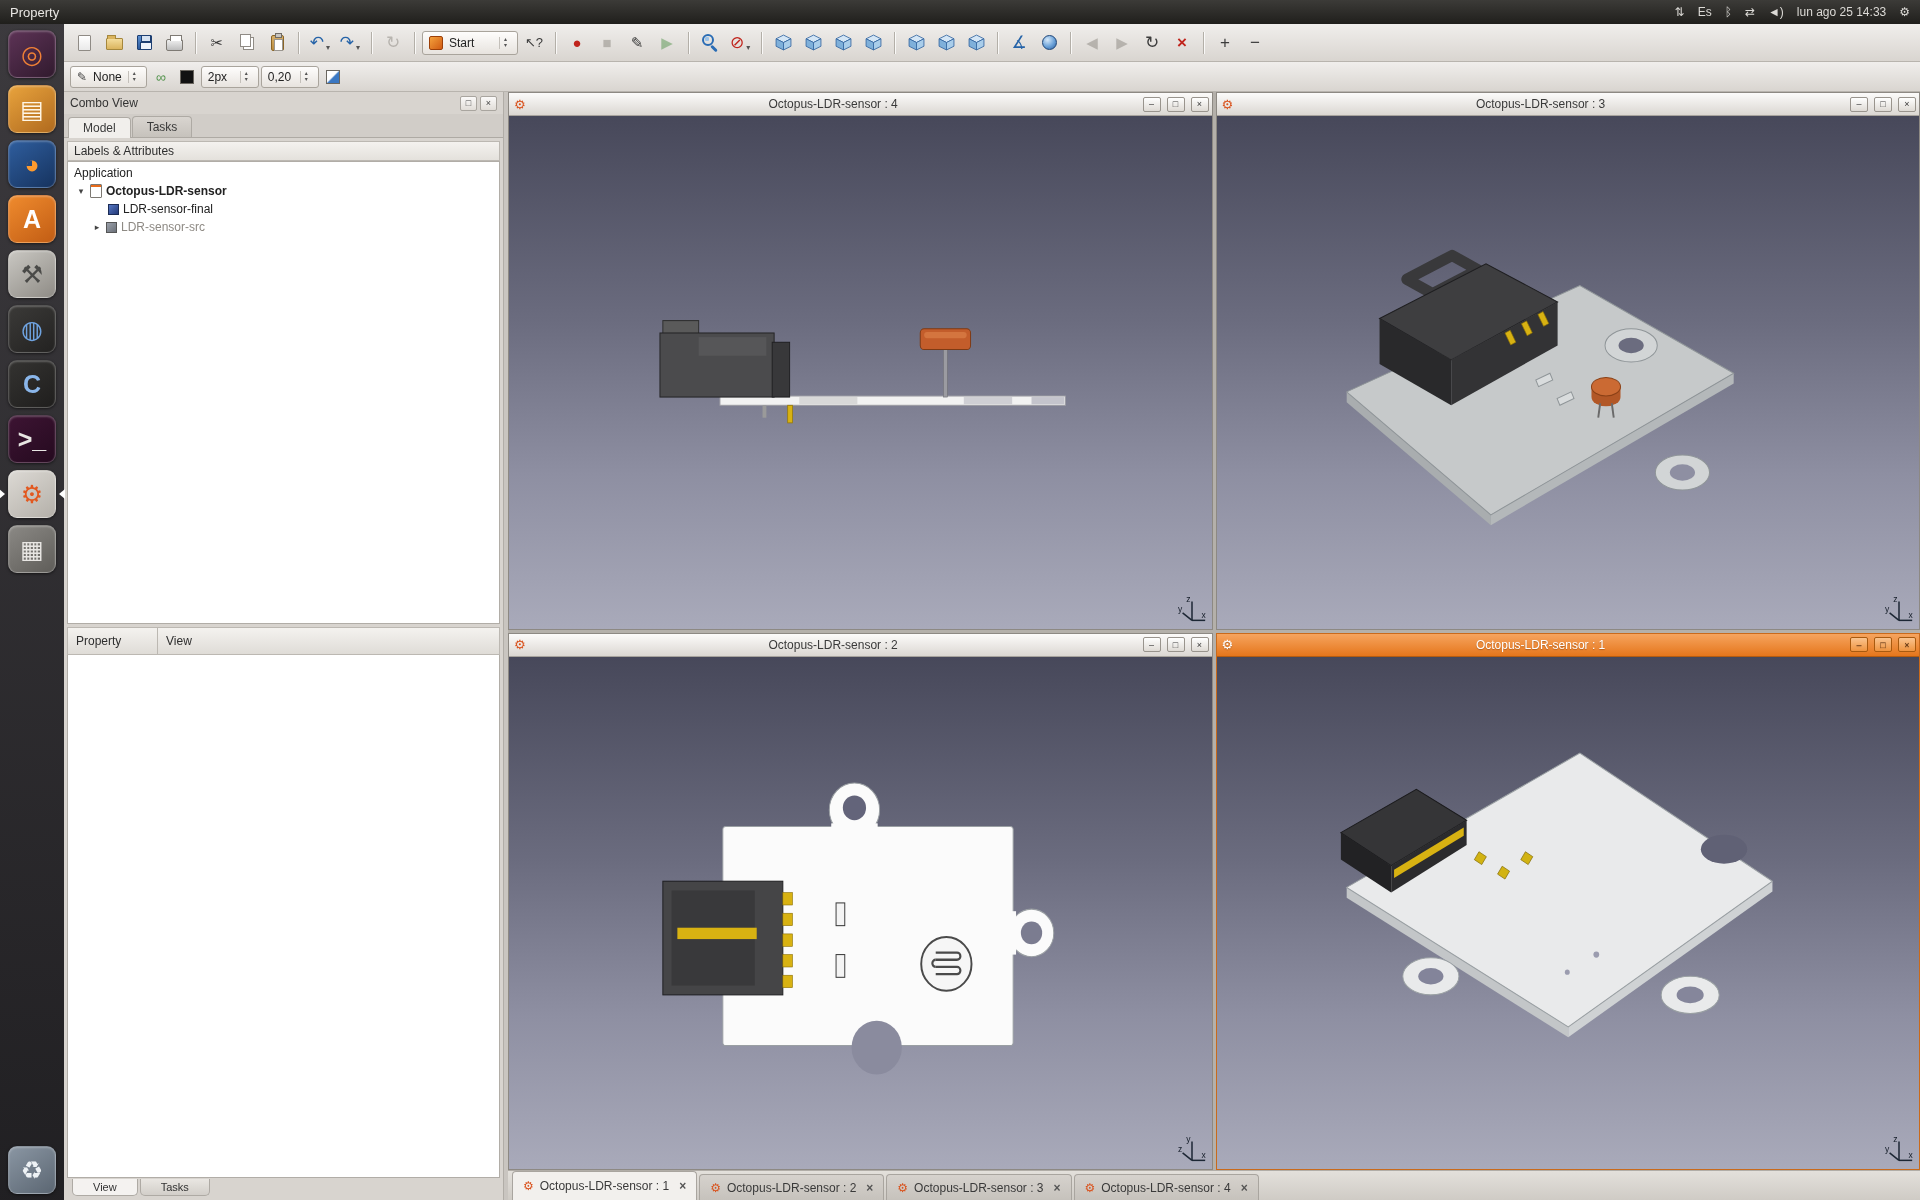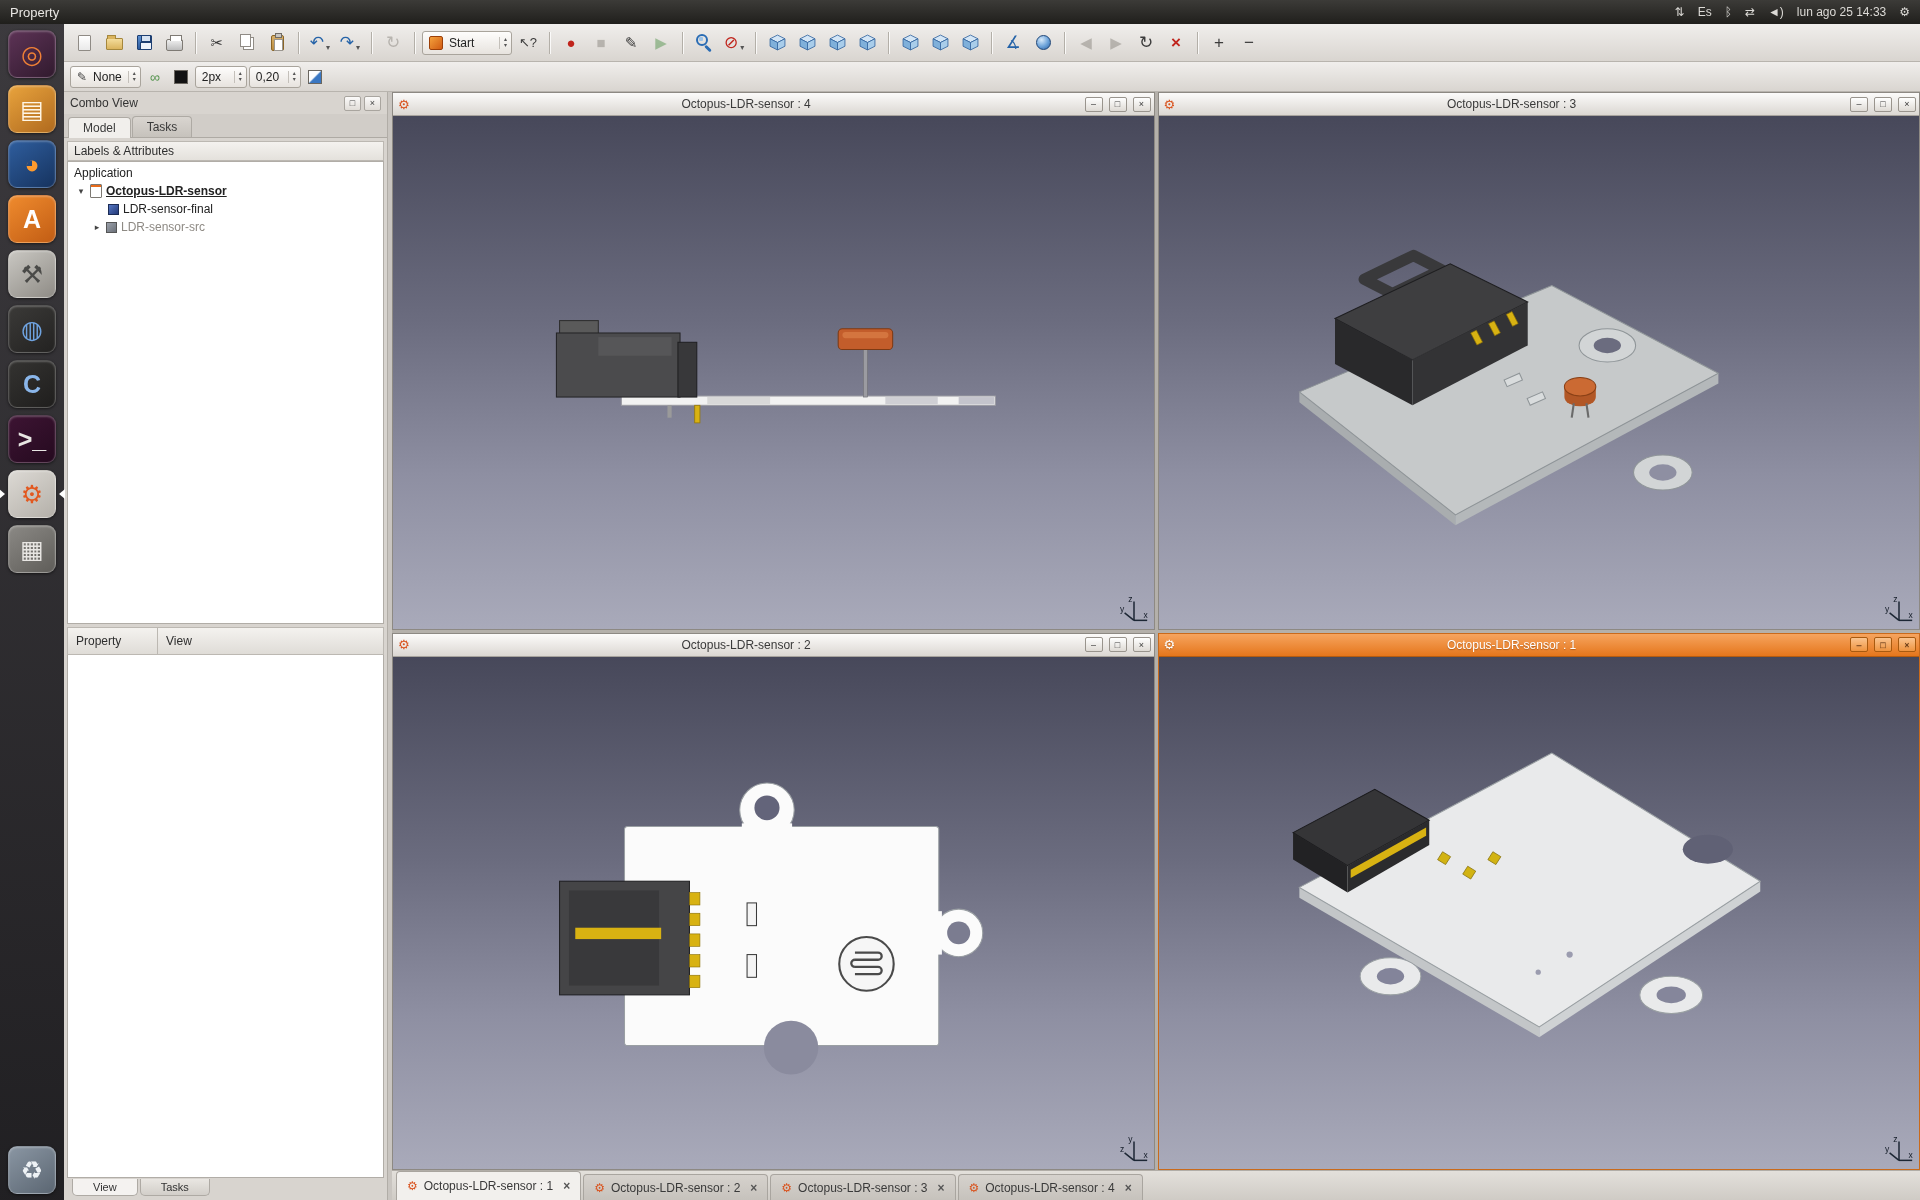--- a/index.html
+++ b/index.html
@@ -35,21 +35,21 @@
   .trow1{height:38px;}
   .trow2{height:30px;}
   .tbtn{display:flex;align-items:center;justify-content:center;min-width:28px;height:26px;background:transparent;
         border:none;border-radius:3px;font-size:15px;color:#444;cursor:pointer;padding:0 3px;font-family:inherit;}
   .trow2 .tbtn{height:22px;min-width:24px;}
   .dis-btn{opacity:.5;}
   .tsep{width:1px;height:22px;background:#b3afa8;box-shadow:1px 0 0 rgba(255,255,255,.8);margin:0 5px;flex:none;}
   .g-dark{color:#3c3c3c;} .g-blue{color:#2563a8;font-size:17px;} .g-gray{color:#8a867f;}
   .g-red{color:#c0241c;} .g-green{color:#579550;}
   .g-big{font-size:17px;} .caret{font-size:8px;color:#555;margin-left:2px;align-self:flex-end;padding-bottom:4px;}
-  .combo{display:flex;align-items:center;gap:6px;height:24px;padding:0 4px 0 6px;cursor:pointer;
+  .combo{display:flex;align-items:center;gap:6px;height:24px;padding:0 10px 0 6px;cursor:pointer;
          background:linear-gradient(#fefdfc,#e7e3de);border:1px solid #a9a49c;border-radius:3px;font-size:12px;color:#222;}
   .combo .combo-text{min-width:44px;}
   .combo.small{height:22px;} .combo.small .combo-text{min-width:26px;}
   .spin{display:flex;flex-direction:column;line-height:5px;font-size:6px;color:#555;padding-left:4px;
         border-left:1px solid #c4c0ba;}
   .spin span{height:6px;}
 
   
   .ic{display:inline-block;position:relative;flex:none;}
   .ic-page{width:13px;height:16px;background:linear-gradient(#fff,#e9e9e9);border:1px solid #8f8b85;border-radius:1px;}
@@ -71,36 +71,36 @@
   .ic-swatch-black{width:14px;height:14px;background:#121212;border:1px solid #6a665f;}
   .ic-swatch2{width:14px;height:14px;background:linear-gradient(135deg,#fefefe 45%,#3a77c2 55%);border:1px solid #6a665f;}
   .ic-wb{width:14px;height:14px;border-radius:2px;background:linear-gradient(135deg,#f5a13c,#d05a12);border:1px solid #9c3f08;}
   .ic-cube{width:17px;height:17px;}
 
   
   .main{flex:1;display:flex;min-height:0;}
   .splitter{width:4px;background:#c9c5c0;cursor:col-resize;flex:none;}
 
   
-  .combo-view{width:324px;flex:none;display:flex;flex-direction:column;background:#d8d4cf;border-right:1px solid #b1ada7;min-height:0;}
+  .combo-view{width:440px;flex:none;display:flex;flex-direction:column;background:#d8d4cf;border-right:1px solid #b1ada7;min-height:0;}
   .cv-title{height:22px;display:flex;align-items:center;padding:0 6px;font-size:12px;color:#333;flex:none;}
   .cv-spacer{flex:1;}
   .cv-mini{width:17px;height:15px;display:flex;align-items:center;justify-content:center;font-size:9px;color:#444;
            border:1px solid #a9a59f;background:linear-gradient(#fbfaf9,#e1ddd8);border-radius:2px;margin-left:3px;cursor:pointer;}
   .cv-tabs{display:flex;gap:1px;padding:2px 4px 0;background:#d1cdc8;border-bottom:1px solid #aeaaa4;flex:none;}
   .cv-tab{padding:3px 14px;font-size:12px;color:#3a3a3a;background:linear-gradient(#d9d5d0,#c6c2bc);
           border:1px solid #aeaaa4;border-bottom:none;border-radius:4px 4px 0 0;cursor:pointer;}
   .cv-tab.active{background:#f1efec;position:relative;top:1px;}
   .cv-header{margin:3px 3px 0;padding:2px 6px;font-size:12px;color:#2e2e2e;flex:none;
              background:linear-gradient(#f4f2ef,#e4e1dc);border:1px solid #bcb8b2;}
   .tree{flex:44 1 0;margin:0 3px;background:#fff;border:1px solid #b1ada7;font-size:12px;color:#222;overflow:hidden;padding-top:2px;min-height:0;}
   .titem{display:flex;align-items:center;height:18px;gap:4px;padding-left:6px;cursor:pointer;}
   .texp{width:10px;font-size:9px;color:#444;text-align:center;flex:none;}
   .titem.doc{padding-left:8px;}
-  .titem.doc .tlabel{font-weight:bold;text-decoration:underline;}
+  .titem.doc .tlabel{font-weight:bold;}
   .titem.child{padding-left:40px;}
   .titem.child2{padding-left:24px;}
   .tlabel.dis{color:#8e8a84;}
   .t-doc{width:12px;height:14px;background:#fff;border:1px solid #7d7973;border-radius:1px;box-shadow:inset 0 2px 0 #e86b1a;}
   .t-cube{width:11px;height:11px;border:1px solid #1c2c55;}
   .t-cube.blue{background:linear-gradient(135deg,#5577c4,#243a78);}
   .t-cube.gray{background:linear-gradient(135deg,#9aa0aa,#6b7078);border-color:#555;}
   .prop-header{display:flex;margin:3px 3px 0;flex:none;}
   .prop-cell{flex:0 0 90px;padding:6px 8px;font-size:12px;color:#2e2e2e;background:linear-gradient(#f4f2ef,#dfdcd7);
              border:1px solid #bcb8b2;border-right:none;}

